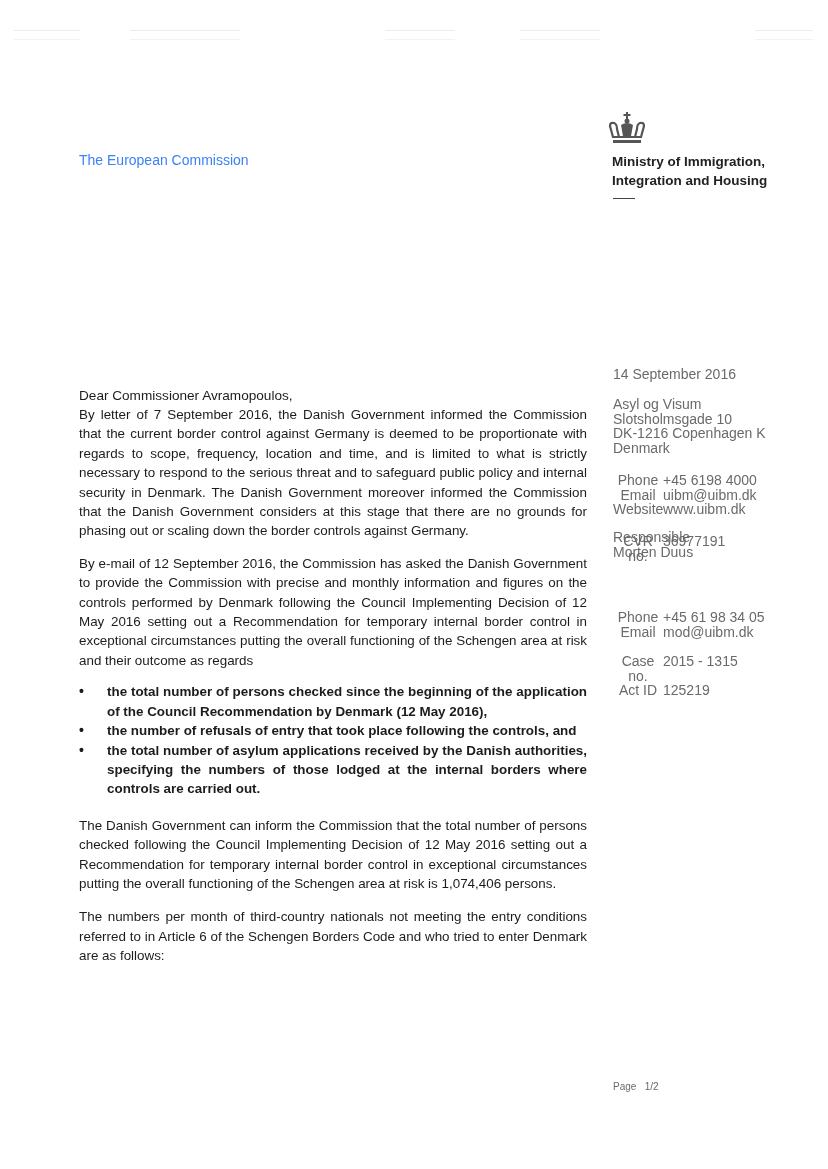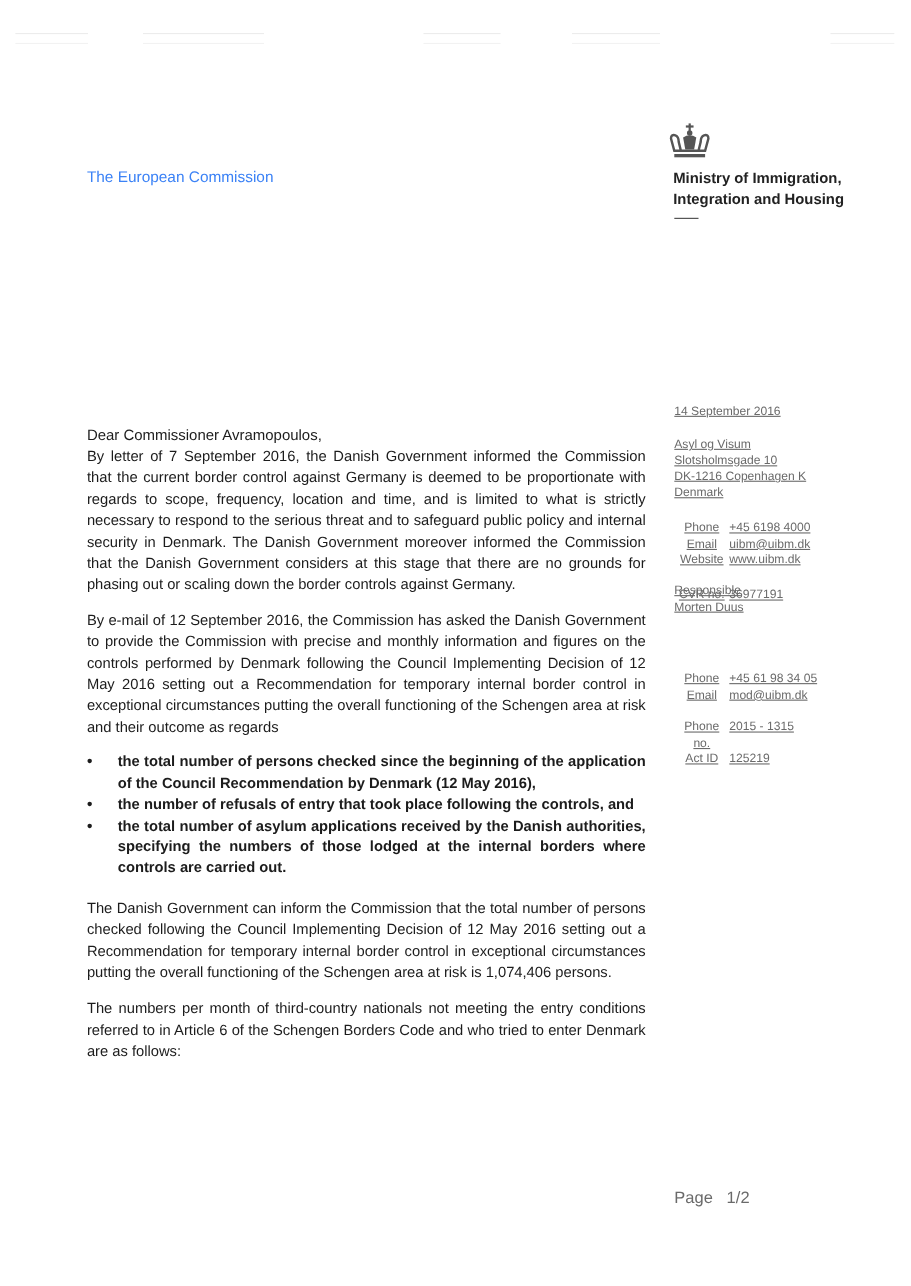--- a/index.html
+++ b/index.html
@@ -9,24 +9,24 @@
   .recipient { position:absolute; left:79px; top:152px; font-size:14px; color:#3b82f6; }
   .logo { position:absolute; left:607px; top:112px; width:40px; height:34px; }
   .ministry { position:absolute; left:612px; top:152px; font-size:13.5px; font-weight:bold; line-height:19px; color:#222; }
   .ministry-rule { position:absolute; left:613px; top:198px; width:22px; border-top:1.5px solid #444; }
   .body-text { position:absolute; left:79px; width:508px; font-size:13.4px; line-height:19.4px; text-align:justify; color:#1c1c1c; }
   .body-text p { margin:0 0 13px 0; }
   .salutation { position:absolute; left:79px; top:388px; font-size:13.6px; color:#1c1c1c; }
   .bullets { list-style:none; margin:0 0 17px 0; padding:0;font-weight:bold; }
   .bullets li { position:relative; padding-left:28px; }
   .bullets li::before { content:"\2022"; position:absolute; left:0; top:0; font-size:14px; }
-  .side { position:absolute; left:613px; font-size:11px; line-height:14.6px; color:#6a6a6a;text-decoration:underline; }
+  .side { position:absolute; left:613px; font-size:14px; line-height:14.6px; color:#6a6a6a; }
   .side .row { display:flex; }
   .side .k { width:50px;text-align:center; }
-  .page-no { position:absolute; left:613px; top:1081px; font-size:15px; color:#6a6a6a; }
+  .page-no { position:absolute; left:613px; top:1081px; font-size:10px; color:#6a6a6a; }
 </style>
 </head>
 <body>
 
 <div class="faint-header" style="left:14px;width:66px;"></div>
 <div class="faint-header" style="left:130px;width:110px;"></div>
 <div class="faint-header" style="left:385px;width:70px;"></div>
 <div class="faint-header" style="left:520px;width:80px;"></div>
 <div class="faint-header" style="left:755px;width:58px;"></div>
 
@@ -102,21 +102,21 @@
       <span>+45 61 98 34 05</span>
     </div>
   <div class="row">
       <span class="k">Email</span>
       <span>mod@uibm.dk</span>
     </div>
 </div>
 
 <div class="side" style="top:654px;">
   <div class="row">
-      <span class="k">Phone no.</span>
+      <span class="k">Case no.</span>
       <span>2015 - 1315</span>
     </div>
   <div class="row">
       <span class="k">Act ID</span>
       <span>125219</span>
     </div>
 </div>
 
 <div class="page-no">
   <span>Page</span>&nbsp;&nbsp;

